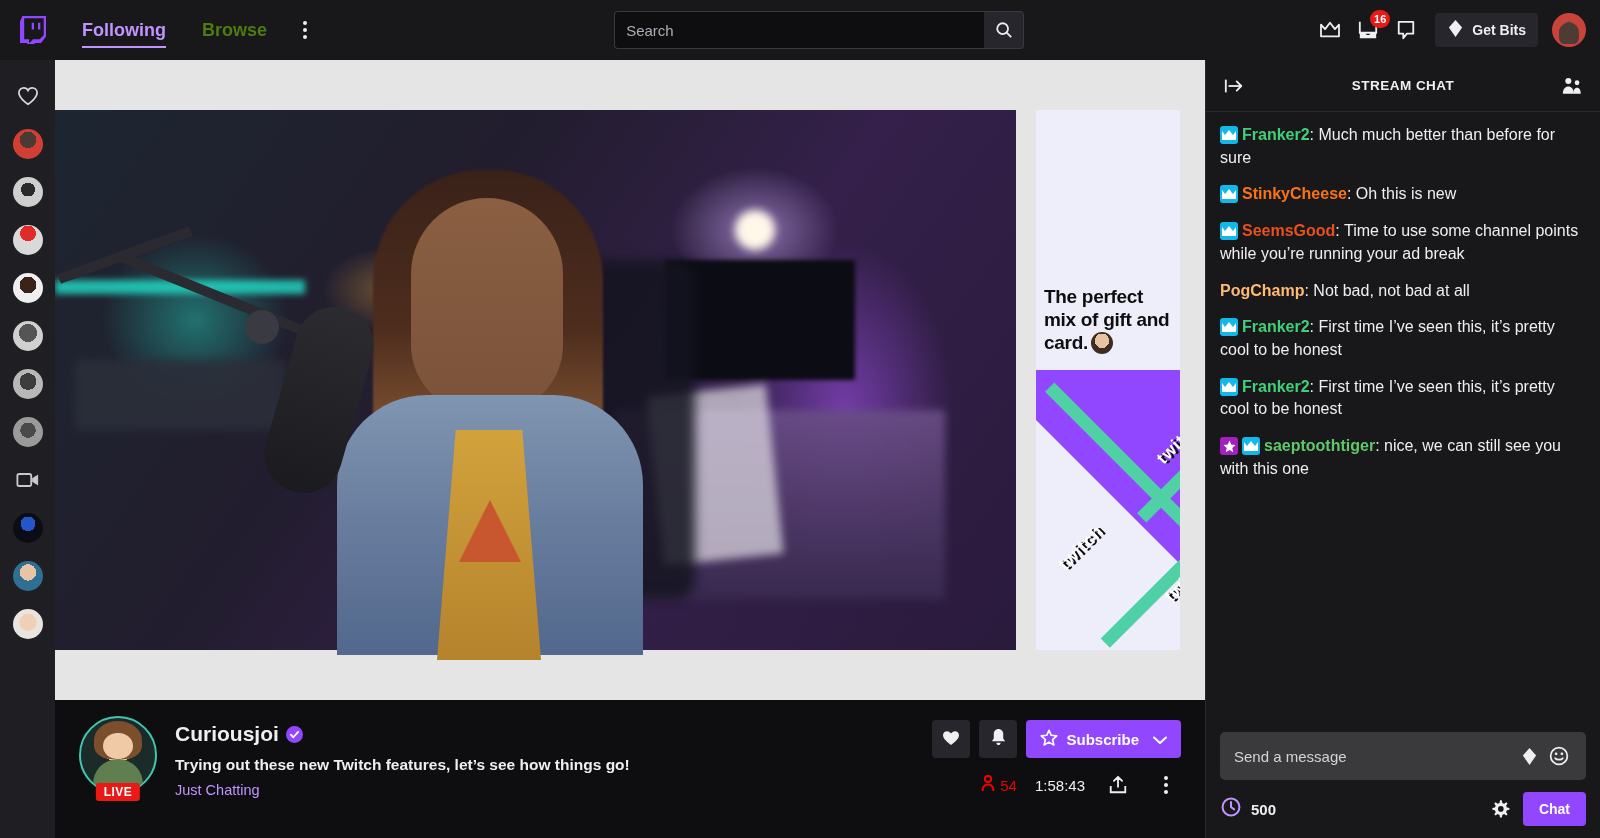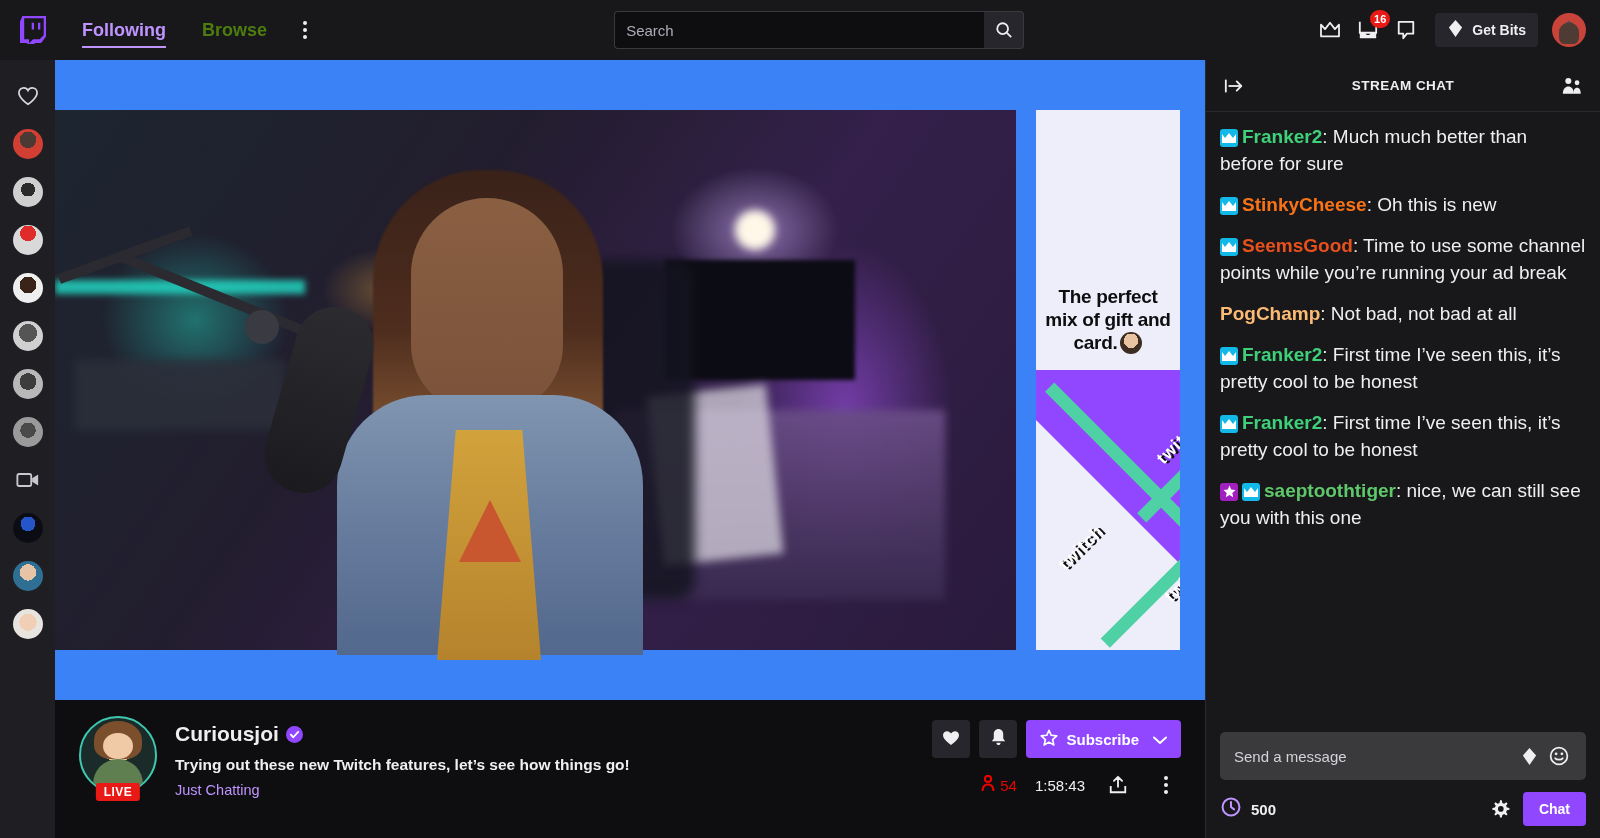--- a/index.html
+++ b/index.html
@@ -82,22 +82,22 @@
     padding-top: 12px; gap: 0; overflow: hidden;
   }
   .rail-item {
     width: 55px; height: 48px; display: flex; align-items: center; justify-content: center; cursor: pointer;
   }
   .rail-av { width: 30px; height: 30px; border-radius: 50%; overflow: hidden; position: relative; }
 
   
   .center { flex: 1; display: flex; flex-direction: column; min-width: 0; background: #0e0e10; }
   .player {
-    position: relative; flex: 1; background: #3b82f6; overflow: hidden;
-    display: flex; align-items: center; justify-content: center; text-align: center;
+    position: relative; flex: 1; background: #e5e5e5; overflow: hidden;
+    display: flex; align-items: center; justify-content: center;
   }
   .videoscene {
     position: absolute; left: 0; top: 50px; width: 961px; height: 540px;
     background:
       radial-gradient(ellipse 120px 90px at 700px 120px, rgba(210,180,255,.55), transparent 70%),
       radial-gradient(ellipse 150px 230px at 790px 300px, rgba(168,85,247,.55), transparent 72%),
       radial-gradient(ellipse 130px 120px at 140px 210px, rgba(34,211,190,.45), transparent 72%),
       radial-gradient(ellipse 90px 60px at 330px 180px, rgba(240,170,60,.35), transparent 70%),
       linear-gradient(125deg, #1d2630 0%, #221d2e 36%, #34204a 62%, #2a1a3c 100%);
   }
@@ -209,21 +209,21 @@
     width: 395px; min-width: 395px; background: #18181b;
     display: flex; flex-direction: column; border-left: 1px solid #2a2a2e;
   }
   .chat-head {
     height: 52px; min-height: 52px; display: flex; align-items: center; padding: 0 14px;
     border-bottom: 1px solid #2a2a2e; position: relative;
   }
   .chat-title { flex: 1; text-align: center; font-size: 13.5px; font-weight: bold; letter-spacing: .5px; color: #efeff1; }
   .chat-hicon { width: 28px; height: 28px; display:flex; align-items:center; justify-content:center; cursor:pointer;}
   .chat-msgs { flex: 1; overflow: hidden; padding: 12px 14px 0 14px; }
-  .msg { font-size: 19px; line-height: 1.42; color: #efeff1; margin-bottom: 14px; word-wrap: break-word; }
+  .msg { font-size: 16px; line-height: 1.42; color: #efeff1; margin-bottom: 14px; word-wrap: break-word; }
   .bdg { display: inline-block; width: 18px; height: 18px; border-radius: 3px; vertical-align: -4px; margin-right: 4px; position: relative; }
   .bdg.sub { background: #12b8e8; }
   .bdg.mod { background: #a020c0; }
   .uname { font-weight: bold; }
   .chat-bottom { padding: 0 14px 12px 14px; }
   .chat-input {
     background: #3a3a3d; border-radius: 5px; height: 48px; display: flex; align-items: center;
     padding: 0 12px; margin-bottom: 12px; border: 2px solid transparent;
   }
   .chat-input input {

